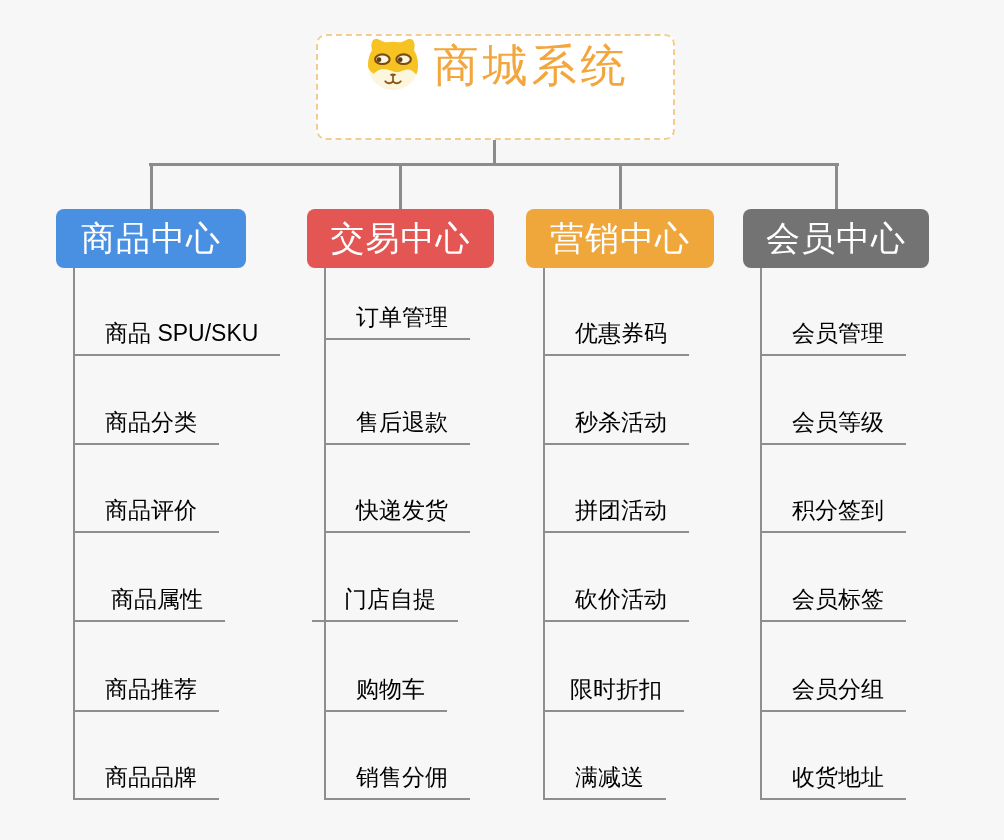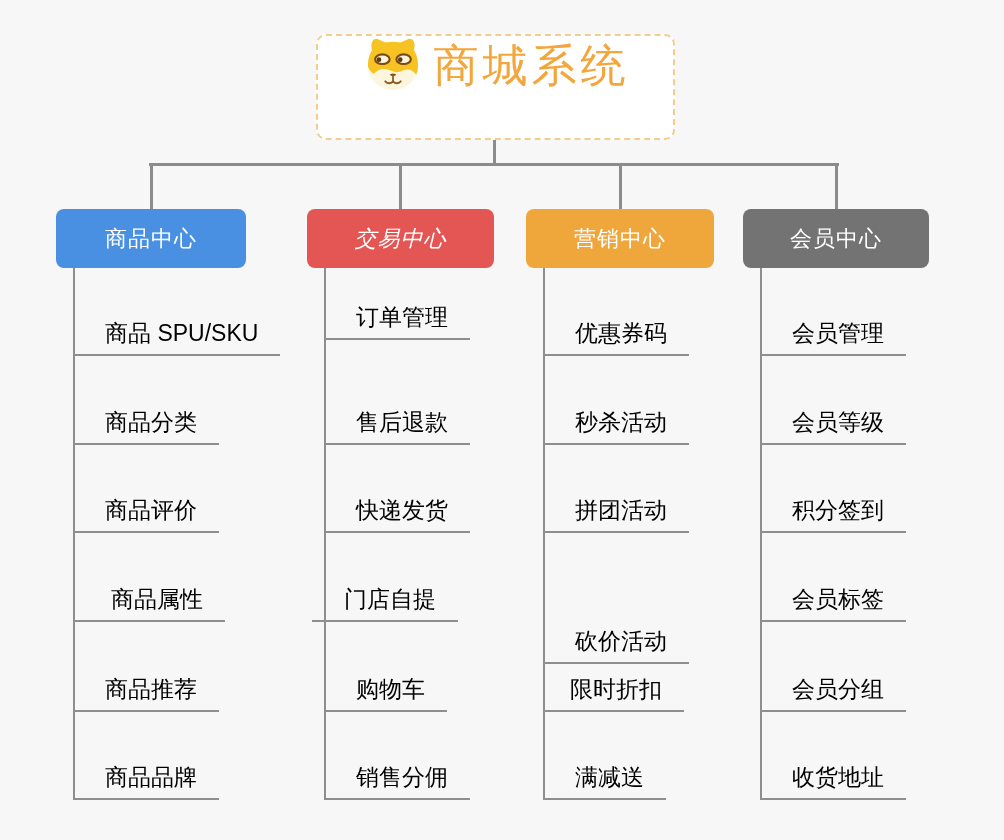--- a/index.html
+++ b/index.html
@@ -44,21 +44,21 @@
   
   .branch-node {
     position: absolute;
     top: 209px;
     height: 59px;
     border-radius: 8px;
     display: flex;
     align-items: center;
     justify-content: center;
     color: #ffffff;
-    font-size: 22px;
+    font-size: 34px;
     letter-spacing: 1px;
     white-space: nowrap;
     cursor: default;
   }
   
   .leaf-node {
     position: absolute;
     box-sizing: border-box;
     padding: 0 22px 8px 32px;
     line-height: 26px;
@@ -104,35 +104,35 @@
 <div class="line" style="left: 149.5px; top: 163px; width: 3px; height: 46px;"></div>
     <div class="branch-node" style="left: 56px; width: 190px; background: rgb(74, 144, 226);">商品中心</div>
     <div class="line" style="left: 73px; top: 268px; width: 2px; height: 532px; background: rgb(142, 142, 142);"></div>
     <div class="leaf-node" style="left: 73px; top: 320px;">商品 SPU/SKU</div>
     <div class="leaf-node" style="left: 73px; top: 409px;">商品分类</div>
     <div class="leaf-node" style="left: 73px; top: 497px;">商品评价</div>
     <div class="leaf-node" style="left: 73px; top: 586px; padding-left: 38px;">商品属性</div>
     <div class="leaf-node" style="left: 73px; top: 676px;">商品推荐</div>
     <div class="leaf-node" style="left: 73px; top: 764px;">商品品牌</div>
     <div class="line" style="left: 399px; top: 163px; width: 3px; height: 46px;"></div>
-    <div class="branch-node" style="left: 307px; width: 187px; background: rgb(227, 86, 84); font-style: italic;">交易中心</div>
+    <div class="branch-node" style="left: 307px; width: 187px; background: rgb(227, 86, 84);">交易中心</div>
     <div class="line" style="left: 324px; top: 268px; width: 2px; height: 532px; background: rgb(142, 142, 142);"></div>
     <div class="leaf-node" style="left: 324px; top: 304px;">订单管理</div>
     <div class="leaf-node" style="left: 324px; top: 409px;">售后退款</div>
     <div class="leaf-node" style="left: 324px; top: 497px;">快递发货</div>
     <div class="leaf-node" style="left: 312px; top: 586px;">门店自提</div>
     <div class="leaf-node" style="left: 324px; top: 676px;">购物车</div>
     <div class="leaf-node" style="left: 324px; top: 764px;">销售分佣</div>
     <div class="line" style="left: 618.5px; top: 163px; width: 3px; height: 46px;"></div>
     <div class="branch-node" style="left: 526px; width: 188px; background: rgb(239, 167, 59);">营销中心</div>
     <div class="line" style="left: 543px; top: 268px; width: 2px; height: 532px; background: rgb(142, 142, 142);"></div>
     <div class="leaf-node" style="left: 543px; top: 320px;">优惠券码</div>
     <div class="leaf-node" style="left: 543px; top: 409px;">秒杀活动</div>
     <div class="leaf-node" style="left: 543px; top: 497px;">拼团活动</div>
-    <div class="leaf-node" style="left: 543px; top: 586px; margin-top: 42px;">砍价活动</div>
+    <div class="leaf-node" style="left: 543px; top: 586px;">砍价活动</div>
     <div class="leaf-node" style="left: 543px; top: 676px; padding-left: 27px;">限时折扣</div>
     <div class="leaf-node" style="left: 543px; top: 764px;">满减送</div>
     <div class="line" style="left: 834.5px; top: 163px; width: 3px; height: 46px;"></div>
     <div class="branch-node" style="left: 743px; width: 186px; background: #737373;">会员中心</div>
     <div class="line" style="left: 760px; top: 268px; width: 2px; height: 532px; background: rgb(142, 142, 142);"></div>
     <div class="leaf-node" style="left: 760px; top: 320px;">会员管理</div>
     <div class="leaf-node" style="left: 760px; top: 409px;">会员等级</div>
     <div class="leaf-node" style="left: 760px; top: 497px;">积分签到</div>
     <div class="leaf-node" style="left: 760px; top: 586px;">会员标签</div>
     <div class="leaf-node" style="left: 760px; top: 676px;">会员分组</div>

